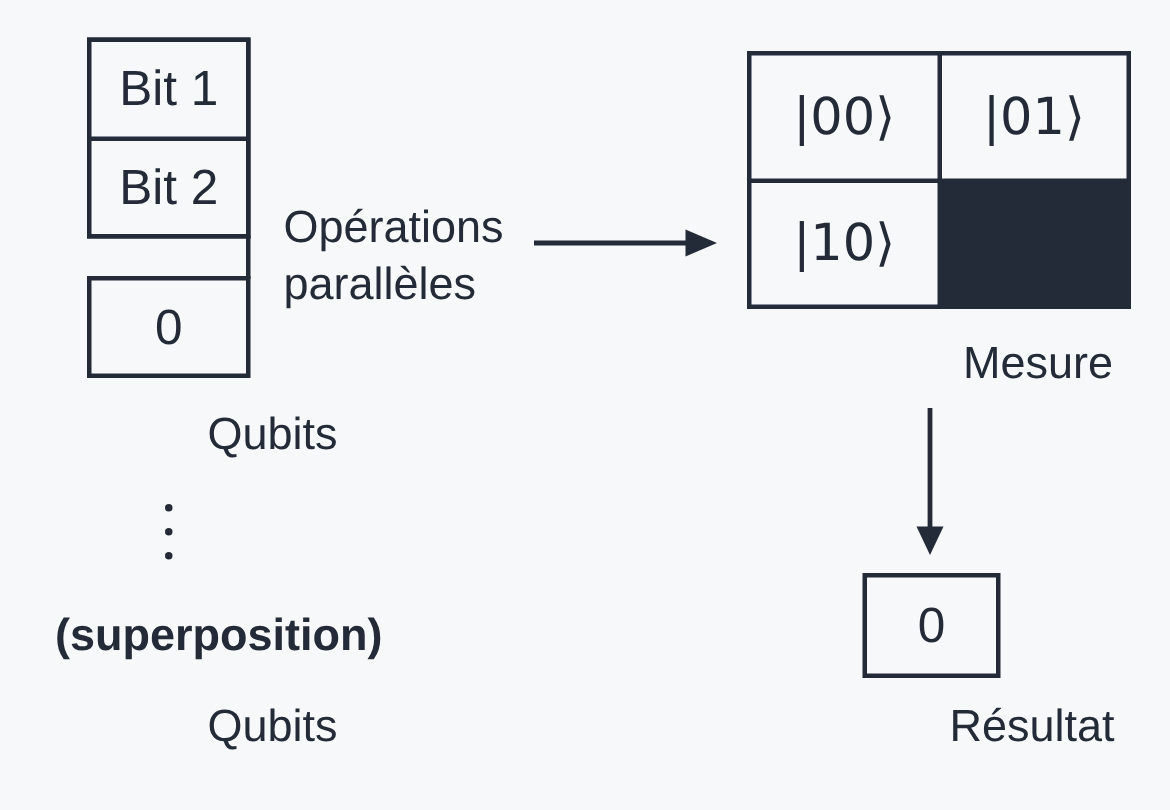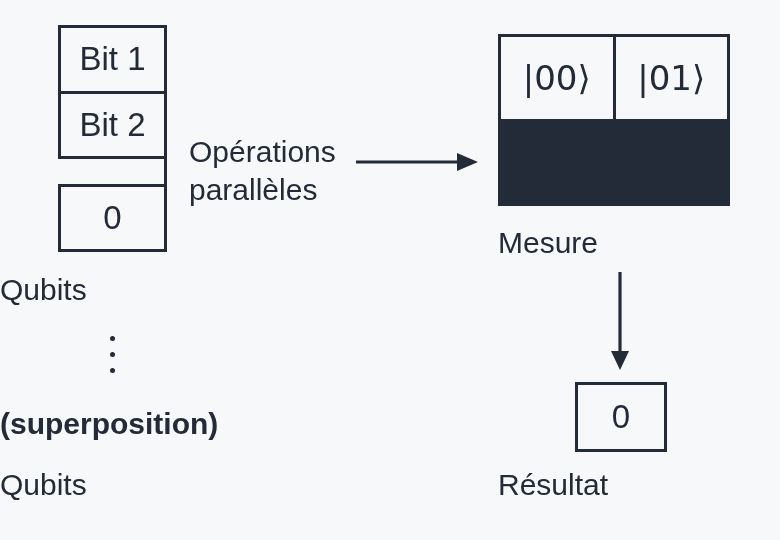--- a/index.html
+++ b/index.html
@@ -36,41 +36,41 @@
   }
   .zero-box {
     left: 58px; top: 184px; width: 109px; height: 68px;
     border: 3px solid #232b38;
     display: flex; align-items: center; justify-content: center;
     font-size: 33px;
   }
 
   
   .label { font-size: 30px; line-height: 36px; white-space: nowrap; }
-  .centered { text-align: left; }
+  .centered { text-align: right; }
 
   .qubits-top    { left: 0px;   top: 272px; width: 225px; }
   .superposition { left: 0px;   top: 406px; width: 255px; font-weight: bold; }
   .qubits-bottom { left: 0px;   top: 467px; width: 225px; }
 
   .ellipsis {
     left: 58px; top: 336px; width: 109px;
     display: flex; flex-direction: column; align-items: center;
     gap: 11px;
   }
   .dot { width: 5px; height: 5px; border-radius: 50%; background: #232b38; }
 
   .operations-label {
     left: 189px; top: 105px;
     font-size: 30px; line-height: 38px; white-space: nowrap; margin-top: 28px;
   }
 
   
   .state-grid {
-    left: 498px; top: 34px; width: 232px; height: 172px;
+    left: 498px; top: 34px; width: 256px; height: 172px;
     border: 3px solid #232b38;
     background: #232b38;
     display: grid;
     grid-template-columns: 1fr 1fr;
     grid-template-rows: 1fr 1fr;
     gap: 3px;
   }
   .state-cell {
     background: #f7f8f9;
     display: flex; align-items: center; justify-content: center;
@@ -122,20 +122,21 @@
   </div>
 
   <svg class="abs" style="left:354px; top:150px;" width="128" height="24" viewBox="0 0 128 24">
     <line x1="2" y1="12" x2="105" y2="12" stroke="#232b38" stroke-width="3.2"></line>
     <polygon points="103,3 124,12 103,21" fill="#232b38"></polygon>
   </svg>
 
   <div class="abs state-grid">
     <div class="state-cell">|00⟩</div>
     <div class="state-cell">|01⟩</div>
+    <div class="state-cell">|10⟩</div>
   </div>
 
   <div class="abs label centered mesure-label">Mesure</div>
 
   <svg class="abs" style="left:608px; top:270px;" width="24" height="102" viewBox="0 0 24 102">
     <line x1="12" y1="2" x2="12" y2="83" stroke="#232b38" stroke-width="3.2"></line>
     <polygon points="3,81 21,81 12,100" fill="#232b38"></polygon>
   </svg>
 
   <div class="abs result-box">0</div>

